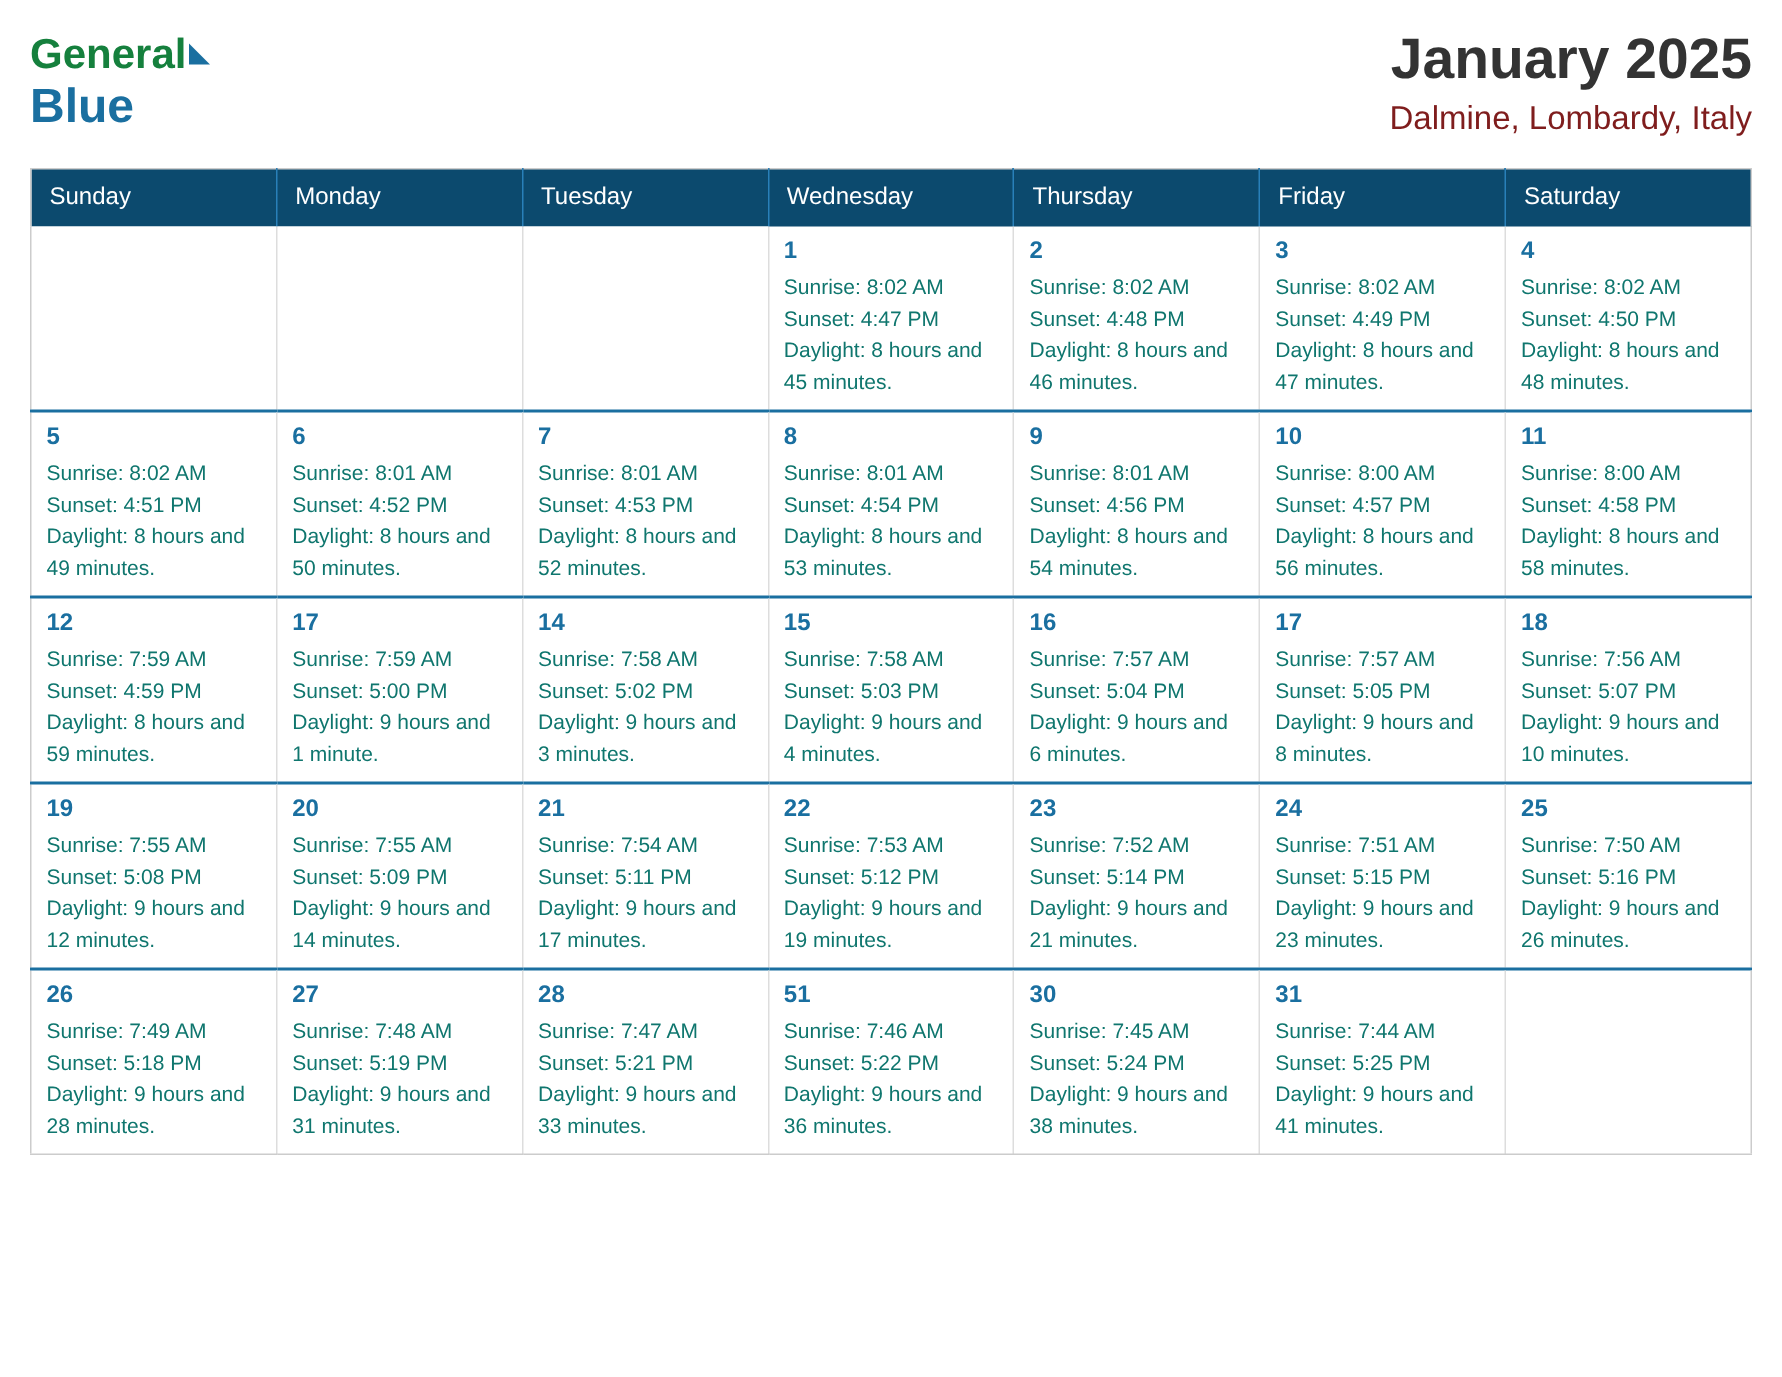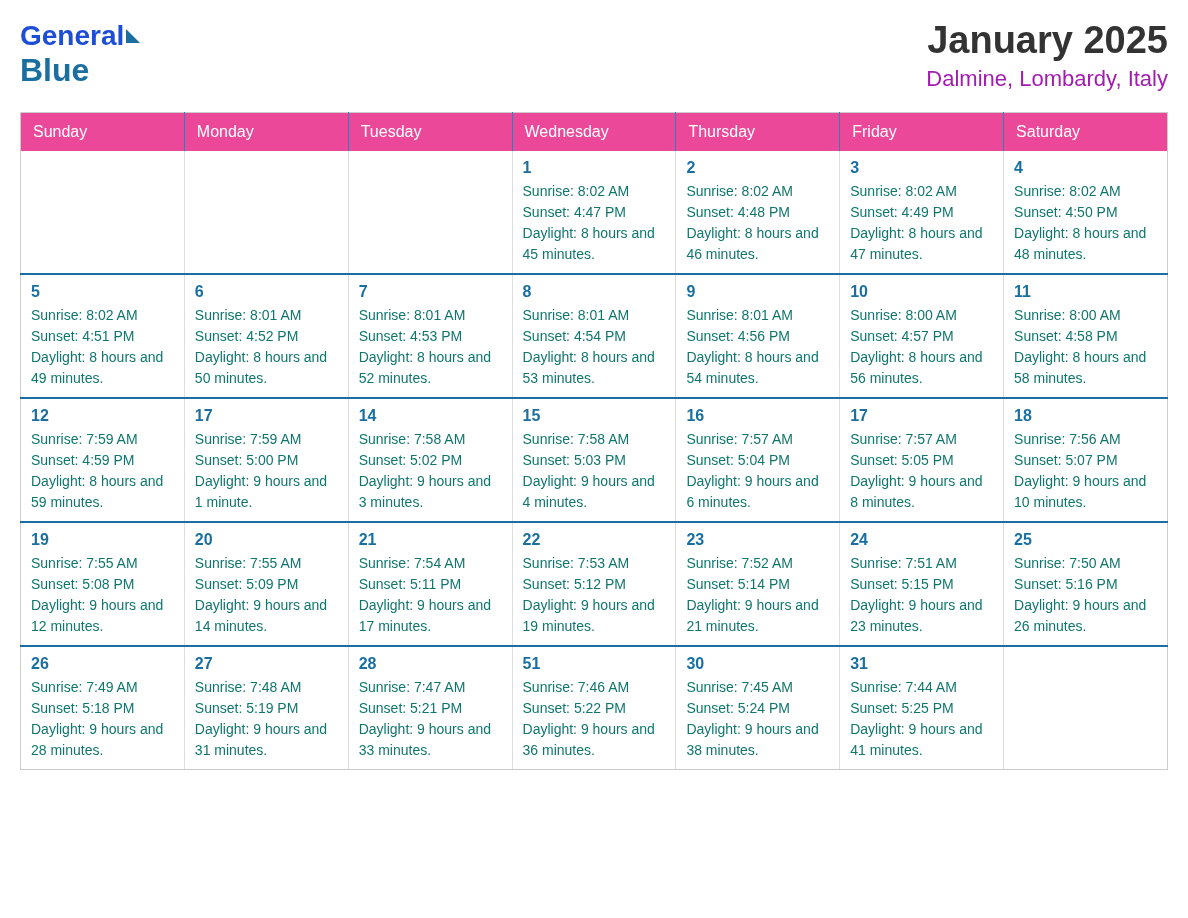--- a/index.html
+++ b/index.html
@@ -22,21 +22,21 @@
       align-items: flex-start;
     }
     .logo-text {
       display: flex;
       align-items: center;
       font-size: 28px;
       font-weight: bold;
       color: #333;
     }
     .logo-general {
-      color: #1d4ed8;
+      color: #15803d;
       font-weight: bold;
     }
     .logo-arrow {
       width: 0;
       height: 0;
       border-left: 14px solid #1a6fa0;
       border-top: 14px solid transparent;
       border-bottom: 0px solid transparent;
       display: inline-block;
       margin-left: 2px;
@@ -51,30 +51,30 @@
       text-align: right;
     }
     .month-title {
       font-size: 38px;
       font-weight: bold;
       color: #333;
       line-height: 1.1;
     }
     .location {
       font-size: 22px;
-      color: #a21caf;
+      color: #7f1d1d;
       margin-top: 4px;
     }
     .calendar {
       width: 100%;
       border-collapse: collapse;
       border: 1px solid #ccc;
     }
     .calendar th {
-      background-color: #ec4899;
+      background-color: #0c4a6e;
       color: #fff;
       text-align: left;
       padding: 10px 12px;
       font-size: 16px;
       font-weight: normal;
       border-right: 1px solid #2980b9;
     }
     .calendar th:last-child {
       border-right: none;
     }

